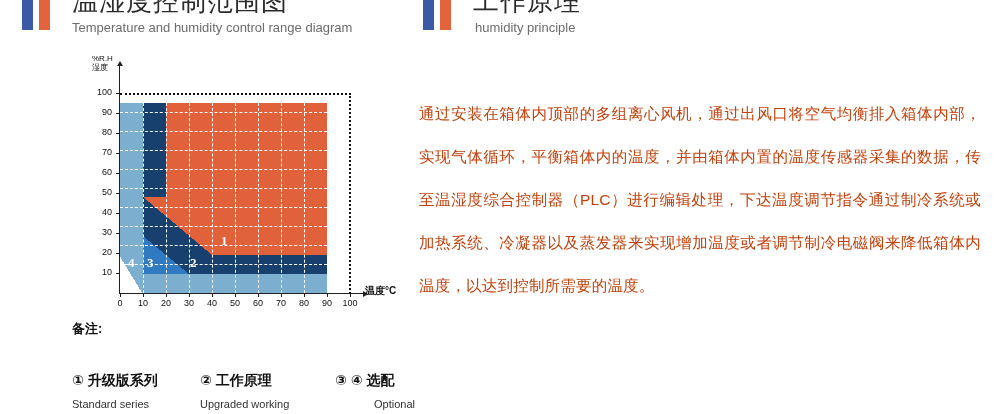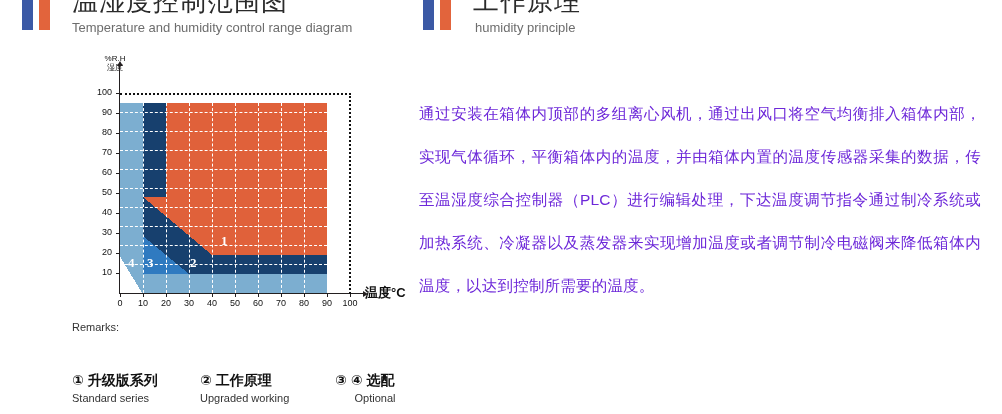--- a/index.html
+++ b/index.html
@@ -30,26 +30,26 @@
   }
   #hdr-left{left:22px;top:0;}
   #hdr-right{left:423px;top:0;}
   #hdr-right .cn{left:50px;}
   #hdr-right .en{left:52px;}
 
   
   #chart{position:absolute;left:62px;top:52px;width:350px;height:260px;}
   .axis-y-label{
     position:absolute;left:30px;top:2px;width:46px;
-    font-size:8px;line-height:9px;color:#111;text-align:center;
+    font-size:8px;line-height:9px;color:#111;text-align:left;
     font-family:"Liberation Sans",sans-serif;
   }
   .axis-x-label{
     position:absolute;left:303px;top:232px;
-    font-size:13px;font-weight:bold;color:#111;white-space:nowrap;
+    font-size:10px;font-weight:bold;color:#111;white-space:nowrap;
   }
   
   .plot{position:absolute;left:58px;top:41px;width:230px;height:200px;}
   .fillbox{position:absolute;left:0;top:10px;width:207px;height:190px;overflow:hidden;}
   .reg{position:absolute;}
   .grid-line{position:absolute;background:transparent;}
   .gl-v{width:0;border-left:1px dashed #ffffff;}
   .gl-h{height:0;border-top:1px dashed #ffffff;}
   .axisline{position:absolute;background:#231f20;}
   .tick{position:absolute;background:#231f20;width:3px;height:1px;}
@@ -70,30 +70,30 @@
     border-top:3px solid transparent;border-bottom:3px solid transparent;
     border-left:5px solid #231f20;}
 
   
   #remarks{position:absolute;left:72px;top:320px;width:380px;}
   .rm-cn{font-size:13px;font-weight:bold;color:#111;}
   .rm-en{font-size:11px;color:#333;margin-top:1px;}
   .legend{position:absolute;left:0;top:52px;width:380px;}
   .lg{position:absolute;}
   .lg-cn{font-size:14px;font-weight:bold;color:#111;white-space:nowrap;}
-  .lg-en{font-size:11px;color:#333;margin-top:2px;white-space:nowrap;}
+  .lg-en{font-size:11px;color:#333;margin-top:8px;white-space:nowrap;}
   #lg0{left:0;}
   #lg1{left:128px;}
   #lg2{left:263px;}
-  #lg2 .lg-en{text-align:center;width:80px;}
+  #lg2 .lg-en{text-align:right;width:80px;}
 
   
   #para{
     position:absolute;left:419px;top:92px;width:562px;
-    font-size:15.5px;line-height:43px;color:#6d28d9;
+    font-size:15.5px;line-height:43px;color:#c2410c;
     text-align:justify;letter-spacing:0.2px;
   }
 </style>
 </head>
 <body>
 
 <div class="page">
 
   <div class="hdr" id="hdr-left">
     <div class="bars">
@@ -216,21 +216,21 @@
     <div class="xlab" style="left:209px;top:246px;">70</div>
     <div class="tickx" style="left:242px;top:242px;"></div>
     <div class="xlab" style="left:232px;top:246px;">80</div>
     <div class="tickx" style="left:265px;top:242px;"></div>
     <div class="xlab" style="left:255px;top:246px;">90</div>
     <div class="tickx" style="left:288px;top:242px;"></div>
     <div class="xlab" style="left:278px;top:246px;">100</div>
   </div>
 
   <div id="remarks">
-    <div class="rm-en">Remarks:</div>
+    <div class="rm-cn">备注:</div>
 
     <div class="legend">
       <div class="lg" id="lg0">
         <div class="lg-cn">
           <span>①</span>
           <span>升级版系列</span>
         </div>
         <div class="lg-en">Standard series</div>
       </div>
 

